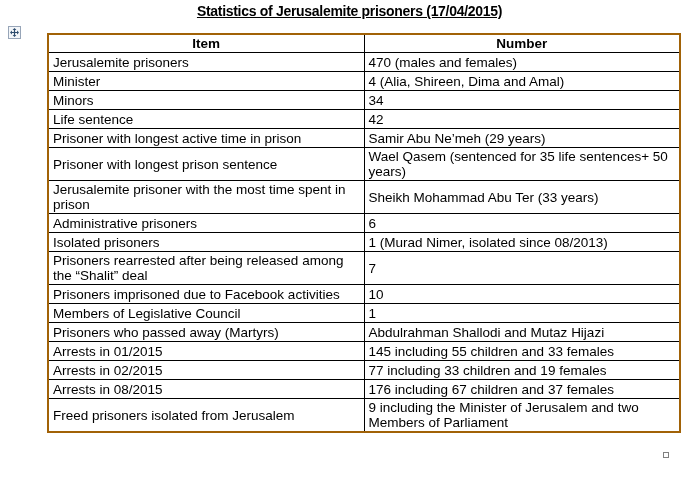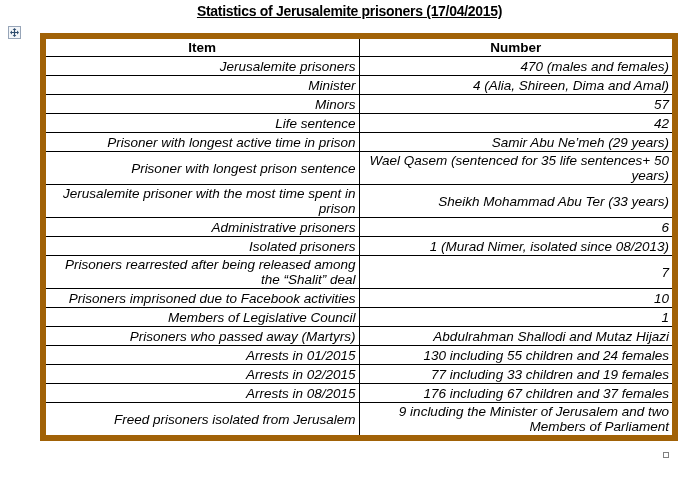--- a/index.html
+++ b/index.html
@@ -35,46 +35,45 @@
     box-sizing: border-box;
     border: 1px solid #97a5b8;
     background: #f3f6f9;
     display: flex;
     align-items: center;
     justify-content: center;
     cursor: move;
   }
   .prisoners-table {
     position: absolute;
-    left: 40px;
+    left: 47px;
     top: 33px;
     width: 632px;
     border-collapse: collapse;
     table-layout: fixed;
-    border: 6px solid #a16207;
+    border: 2px solid #a16207;
   }
   .prisoners-table th,
   .prisoners-table td {
     border: 1px solid #000000;
     font-size: 13.5px;
     line-height: 15px;
     overflow: hidden;
   }
   .prisoners-table th {
     font-weight: bold;
     text-align: center;
     height: 15px;
     padding: 1px 2px;
   }
   .prisoners-table td {
-    text-align: right;
+    text-align: left;
     vertical-align: middle;
     padding: 1px 3px 1px 4px;
     height: 16px;
-    font-style: italic;
   }
   .resize-handle {
     position: absolute;
     left: 663px;
     top: 452px;
     width: 6px;
     height: 6px;
     box-sizing: border-box;
     border: 1px solid #808080;
     background: #ffffff;
@@ -107,21 +106,21 @@
       <tr>
         <td>Jerusalemite prisoners</td>
         <td>470 (males and females)</td>
       </tr>
       <tr>
         <td>Minister</td>
         <td>4 (Alia, Shireen, Dima and Amal)</td>
       </tr>
       <tr>
         <td>Minors</td>
-        <td>57</td>
+        <td>34</td>
       </tr>
       <tr>
         <td>Life sentence</td>
         <td>42</td>
       </tr>
       <tr>
         <td>Prisoner with longest active time in prison</td>
         <td>Samir Abu Ne’meh (29 years)</td>
       </tr>
       <tr>
@@ -151,21 +150,21 @@
       <tr>
         <td>Members of Legislative Council</td>
         <td>1</td>
       </tr>
       <tr>
         <td>Prisoners who passed away (Martyrs)</td>
         <td>Abdulrahman Shallodi and Mutaz Hijazi</td>
       </tr>
       <tr>
         <td>Arrests in 01/2015</td>
-        <td>130 including 55 children and 24 females</td>
+        <td>145 including 55 children and 33 females</td>
       </tr>
       <tr>
         <td>Arrests in 02/2015</td>
         <td>77 including 33 children and 19 females</td>
       </tr>
       <tr>
         <td>Arrests in 08/2015</td>
         <td>176 including 67 children and 37 females</td>
       </tr>
       <tr>

